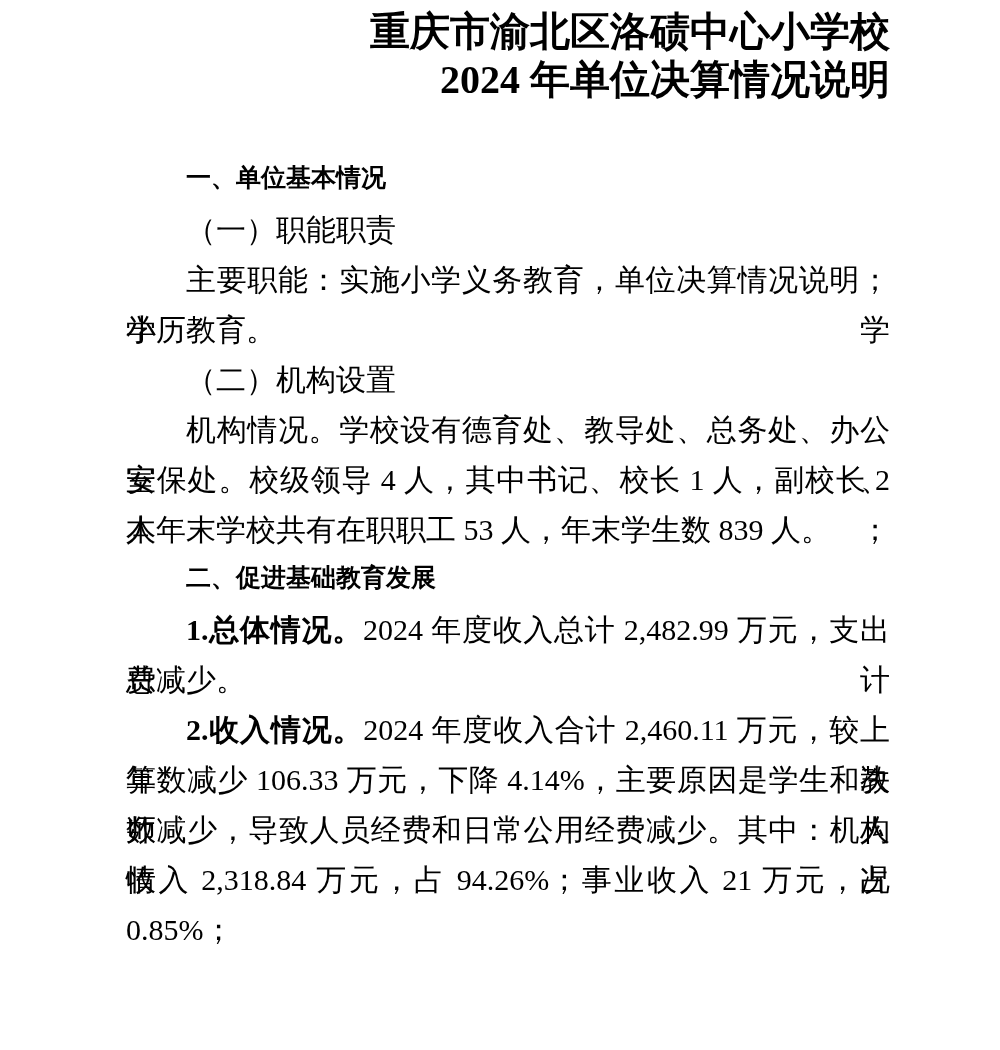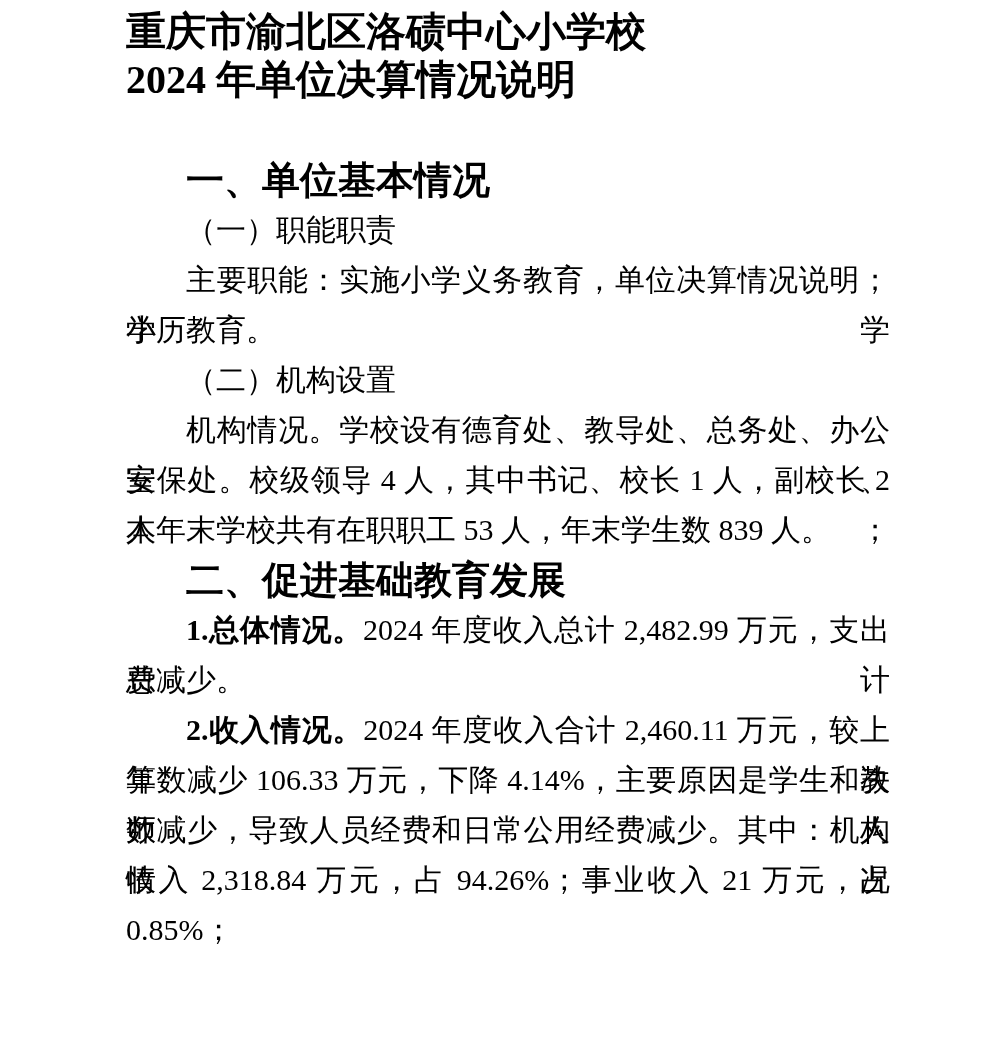--- a/index.html
+++ b/index.html
@@ -8,21 +8,21 @@
     position: relative;
     width: 1000px;
     height: 1050px;
     background: #ffffff;
     color: #000000;
     padding: 8px 110px 0 126px;
     overflow: hidden;
     font-family: "Liberation Serif", "DejaVu Serif", serif;
   }
   .title {
-    text-align: left;
+    text-align: right;
   }
   .title-line {
     font-size: 40px;
     line-height: 48px;
     font-weight: bold;
     font-family: "Liberation Serif", "DejaVu Serif", serif;
     letter-spacing: 0px;
     white-space: nowrap;
   }
   .body-blocks {
@@ -36,23 +36,23 @@
     overflow: visible;
   }
   .line.justify {
     white-space: normal;
     text-align: justify;
     text-align-last: justify;
     text-justify: inter-character;
   }
   .line.indent { text-indent: 60px; }
   .kind-heading {
-    font-family: Liberation Sans, sans-serif;
+    font-family: Liberation Mono, monospace;
     font-weight: bold;
-    font-size: 38px;
+    font-size: 25px;
   }
   .kind-sub {
     font-family: Liberation Serif, serif;
     font-size: 30px;
   }
   .kind-body {
     font-family: "Liberation Serif", "DejaVu Serif", serif;
     font-size: 30px;
   }
   .bold { font-weight: bold; }

